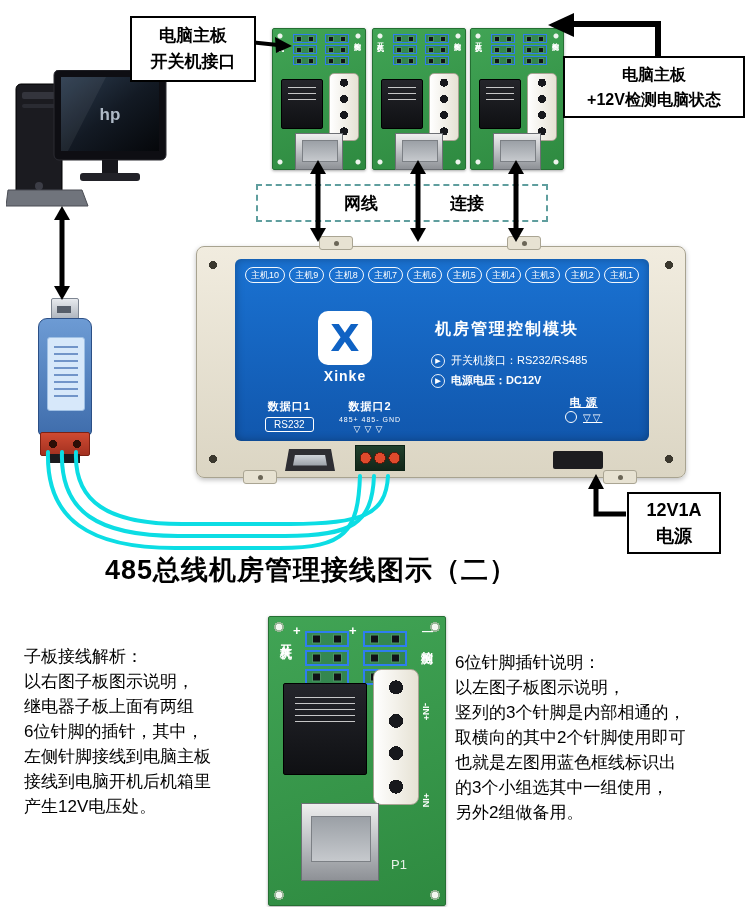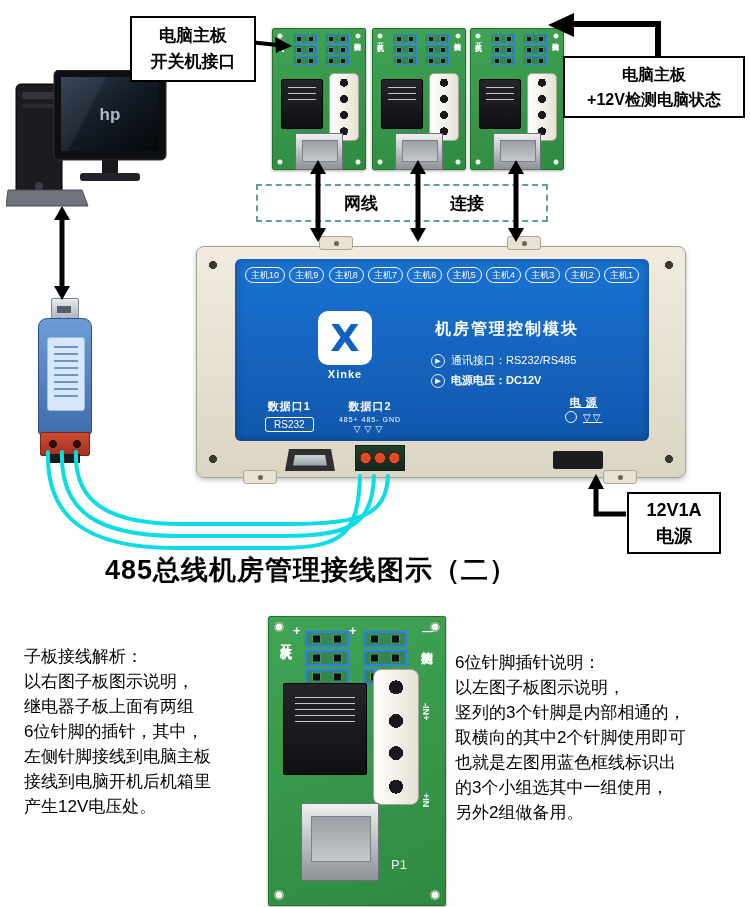--- a/index.html
+++ b/index.html
@@ -144,21 +144,21 @@
   .panel{position:absolute;left:38px;top:12px;width:414px;height:182px;color:#fff;
       background:linear-gradient(180deg,#1a72d2,#1157ad);border-radius:6px;
       box-shadow:inset 0 0 10px rgba(0,0,0,.3);}
   .hosts{position:absolute;left:10px;right:10px;top:8px;display:flex;justify-content:space-between;}
   .pill{border:1px solid rgba(255,255,255,.95);border-radius:9px;font-size:9px;line-height:14px;
       padding:0 5px;white-space:nowrap;}
   .logo{position:absolute;left:82px;top:52px;width:56px;text-align:center;}
   .logo-box{width:54px;height:54px;background:#fff;border-radius:10px;margin:0 auto;
       display:flex;align-items:center;justify-content:center;}
   .logo-x{color:#0f62c4;font-size:38px;font-weight:bold;font-family:"DejaVu Sans",sans-serif;}
-  .logo-name{display:block;margin-top:3px;font-size:11px;font-weight:bold;letter-spacing:1px;}
+  .logo-name{display:block;margin-top:3px;font-size:14px;font-weight:bold;letter-spacing:1px;}
   .mtitle{position:absolute;left:200px;top:60px;font-size:16px;font-weight:bold;letter-spacing:2px;}
   .spec{position:absolute;left:196px;font-size:11px;display:flex;align-items:center;gap:6px;}
   .spec .spec-icon{font-size:7px;border:1px solid rgba(255,255,255,.9);border-radius:50%;
       width:12px;height:12px;line-height:12px;text-align:center;}
   .spec.s1{top:94px;} .spec.s2{top:114px;font-weight:bold;}
   .plabel{display:block;font-size:11px;font-weight:bold;letter-spacing:1px;}
   .port1{position:absolute;left:30px;top:140px;text-align:center;}
   .pbox{display:inline-block;margin-top:3px;border:1px solid #fff;border-radius:3px;
       font-size:10px;padding:1px 8px;}
   .port2{position:absolute;left:102px;top:140px;width:66px;text-align:center;}
@@ -354,21 +354,21 @@
       </div>
       <div class="logo">
         <div class="logo-box">
           <span class="logo-x">X</span>
         </div>
         <span class="logo-name">Xinke</span>
       </div>
       <div class="mtitle">机房管理控制模块</div>
       <div class="spec s1">
         <span class="spec-icon">▶</span>
-        <span>通讯接口：RS232/RS485</span>
+        <span>开关机接口：RS232/RS485</span>
       </div>
       <div class="spec s2">
         <span class="spec-icon">▶</span>
         <span>电源电压：DC12V</span>
       </div>
       <div class="port1">
         <span class="plabel">数据口1</span>
         <span class="pbox">RS232</span>
       </div>
       <div class="port2">

